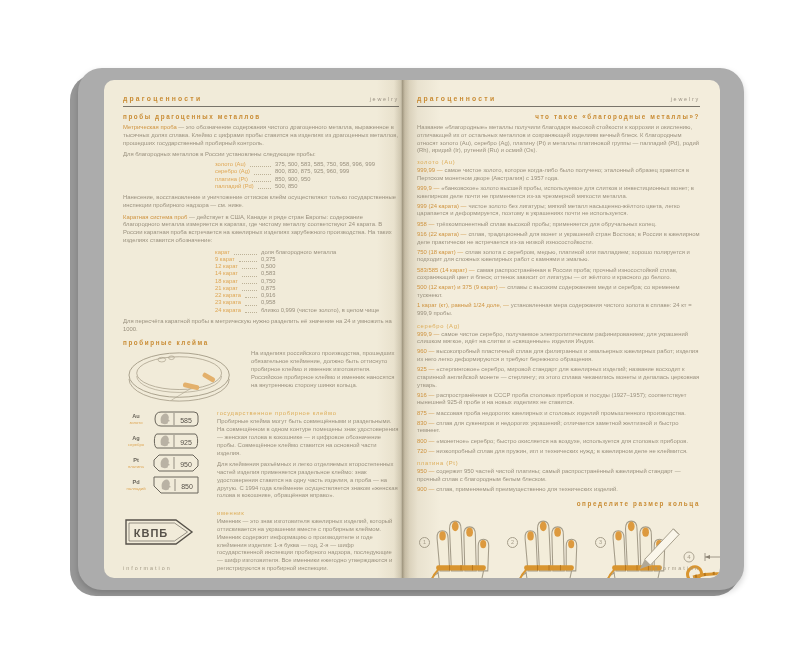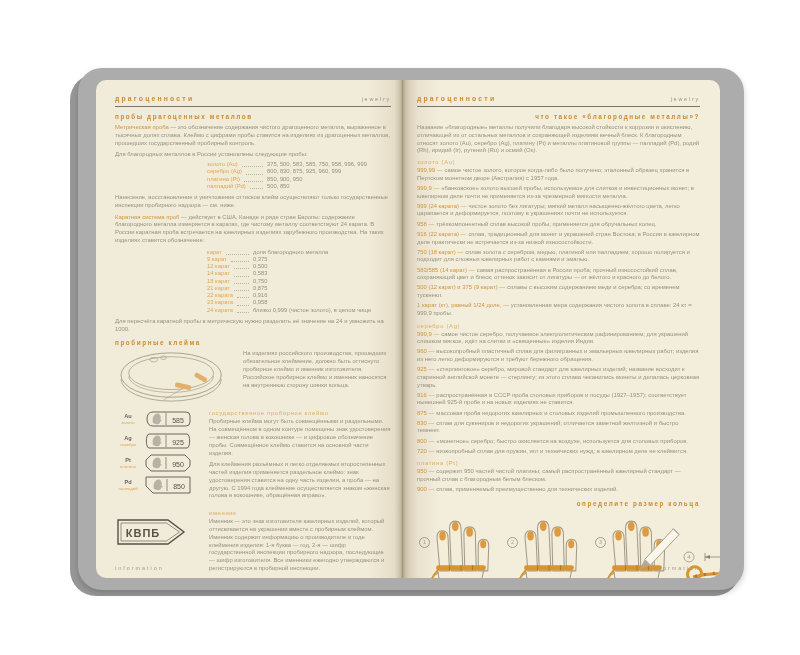--- a/index.html
+++ b/index.html
@@ -2,21 +2,21 @@
 <html><head>
 <meta charset="utf-8">
 <style>
   html,body{margin:0;padding:0;background:#ffffff;}
   .stage{position:relative;width:800px;height:655px;background:#ffffff;overflow:hidden;
          font-family:"Liberation Sans",sans-serif;}
   .cover-back{position:absolute;left:70px;top:74px;width:670px;height:522px;background:#979797;border-radius:26px;}
   .cover{position:absolute;left:78px;top:68px;width:666px;height:522px;background:#acacac;border-radius:24px;
          box-shadow:0 3px 6px rgba(0,0,0,.18);}
   .page{position:absolute;top:80px;height:498px;overflow:hidden;}
-  .page-left{left:96px;width:310px;border-radius:10px 0 0 10px;
+  .page-left{left:104px;width:310px;border-radius:10px 0 0 10px;
     background:linear-gradient(90deg,#f1ebd9 0%,#f1ebd9 88%,#e4dcc6 97%,#d2c8b0 100%);}
   .page-right{left:402px;width:318px;border-radius:0 10px 10px 0;
     background:linear-gradient(90deg,#cdc3ab 0%,#e9e2cf 5%,#f3eddc 12%,#f3eddc 100%);}
   .spine{position:absolute;left:394px;top:80px;width:16px;height:498px;pointer-events:none;
     background:linear-gradient(90deg,rgba(110,98,72,0) 0%,rgba(110,98,72,.18) 40%,rgba(80,70,48,.35) 52%,rgba(110,98,72,.12) 68%,rgba(110,98,72,0) 100%);}
   .inner{position:absolute;inset:0;padding:15px 15px 16px 19px;box-sizing:border-box;}
   .page-right .inner{padding:15px 20px 16px 15px;}
 
   .pg-header{display:flex;justify-content:space-between;align-items:baseline;}
   .pg-title{color:#c98c34;font-weight:bold;font-size:6.8px;letter-spacing:2.2px;}

